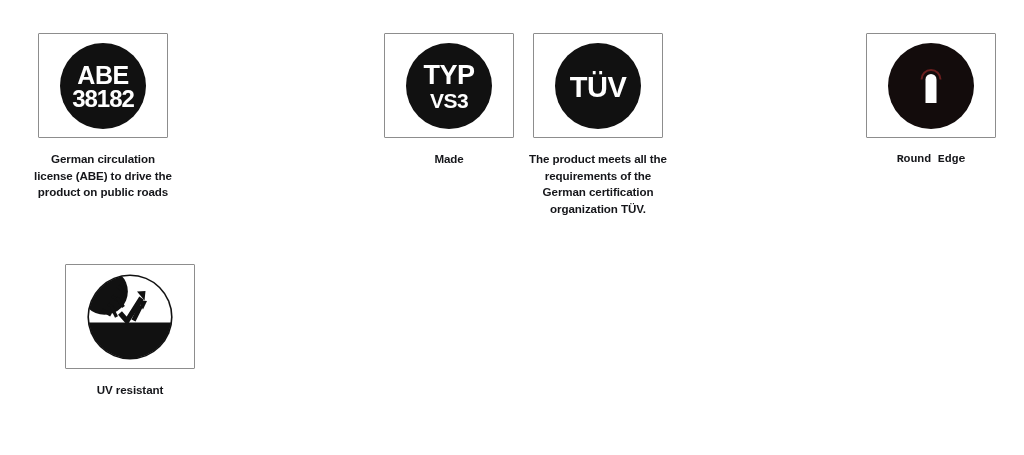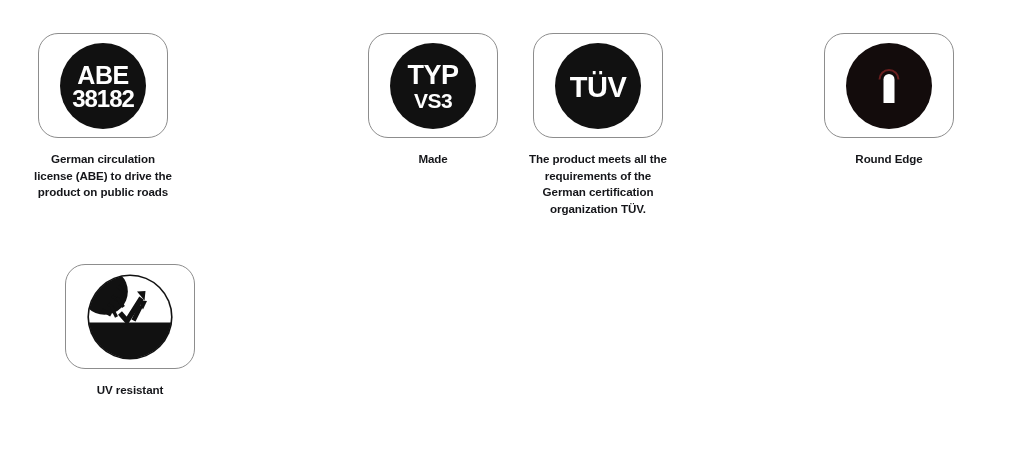--- a/index.html
+++ b/index.html
@@ -27,21 +27,21 @@
     display: flex;
     flex-direction: column;
     align-items: center;
   }
 
   .icon-card {
     width: 130px;
     height: 105px;
     box-sizing: border-box;
     border: 1.3px solid #8d8d8d;
-    border-radius: 20px;
+    border-radius: 1px;
     background: #ffffff;
     display: flex;
     align-items: center;
     justify-content: center;
   }
 
   .icon-card svg {
     display: block;
   }
 
@@ -53,24 +53,24 @@
     line-height: 1.43;
     font-weight: bold;
     letter-spacing: -0.1px;
     color: #15161a;
     white-space: pre-line;
   }
 
   
   .col-0 { left: 38px; }
   .col-1 { left: 203px; }
-  .col-2 { left: 368px; }
+  .col-2 { left: 384px; }
   .col-3 { left: 533px; }
   .col-4 { left: 698px; }
-  .col-5 { left: 824px; }
+  .col-5 { left: 866px; font-family: Liberation Mono, monospace; }
 
   .row-0 { top: 33px; }
   .row-1 { top: 264px; padding-left: 27px; }
 </style>
 </head>
 <body>
 
 <div id="feature-grid">
 
   <div class="feature-cell col-0 row-0">

